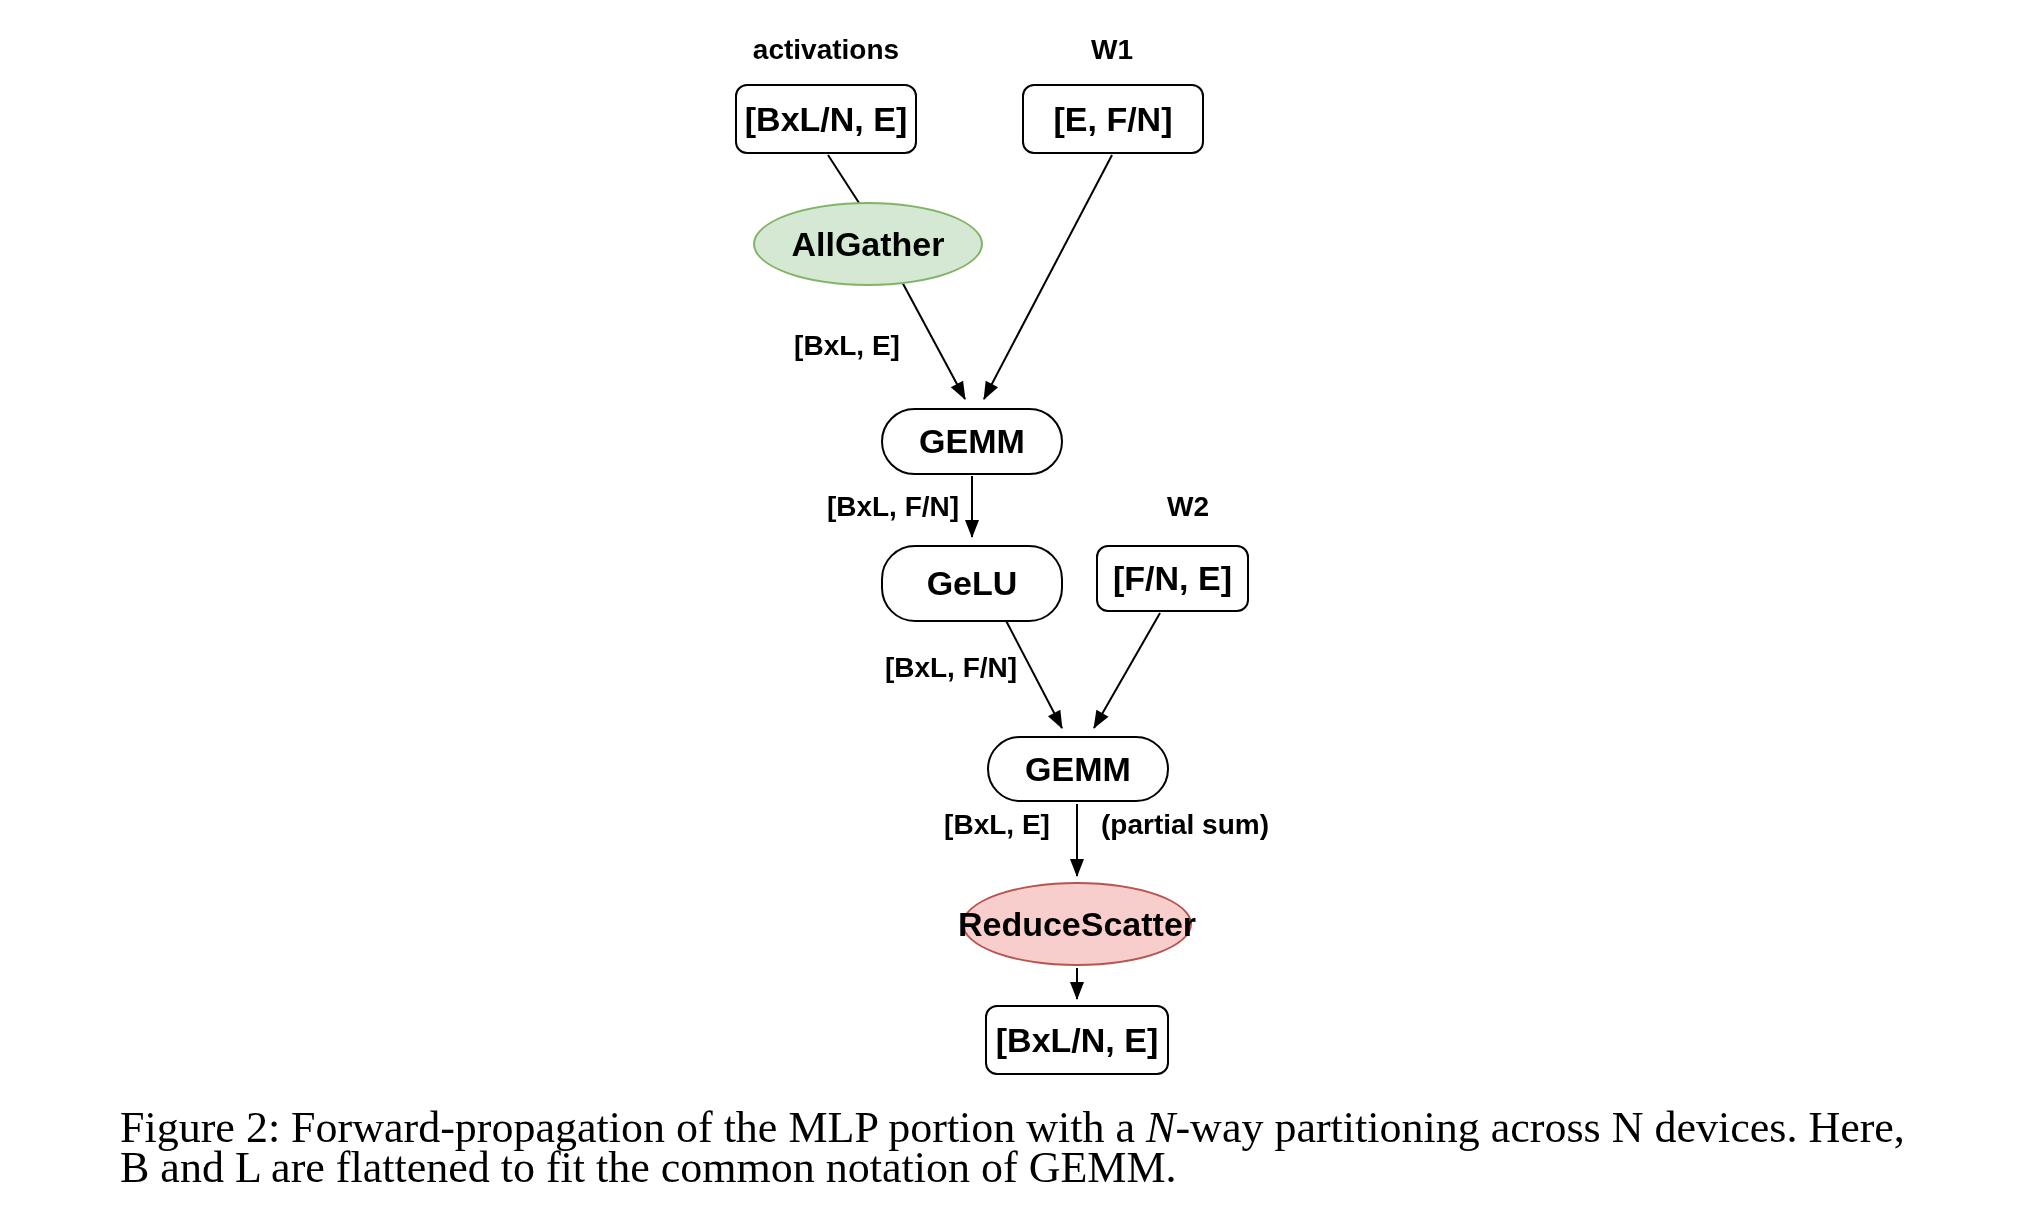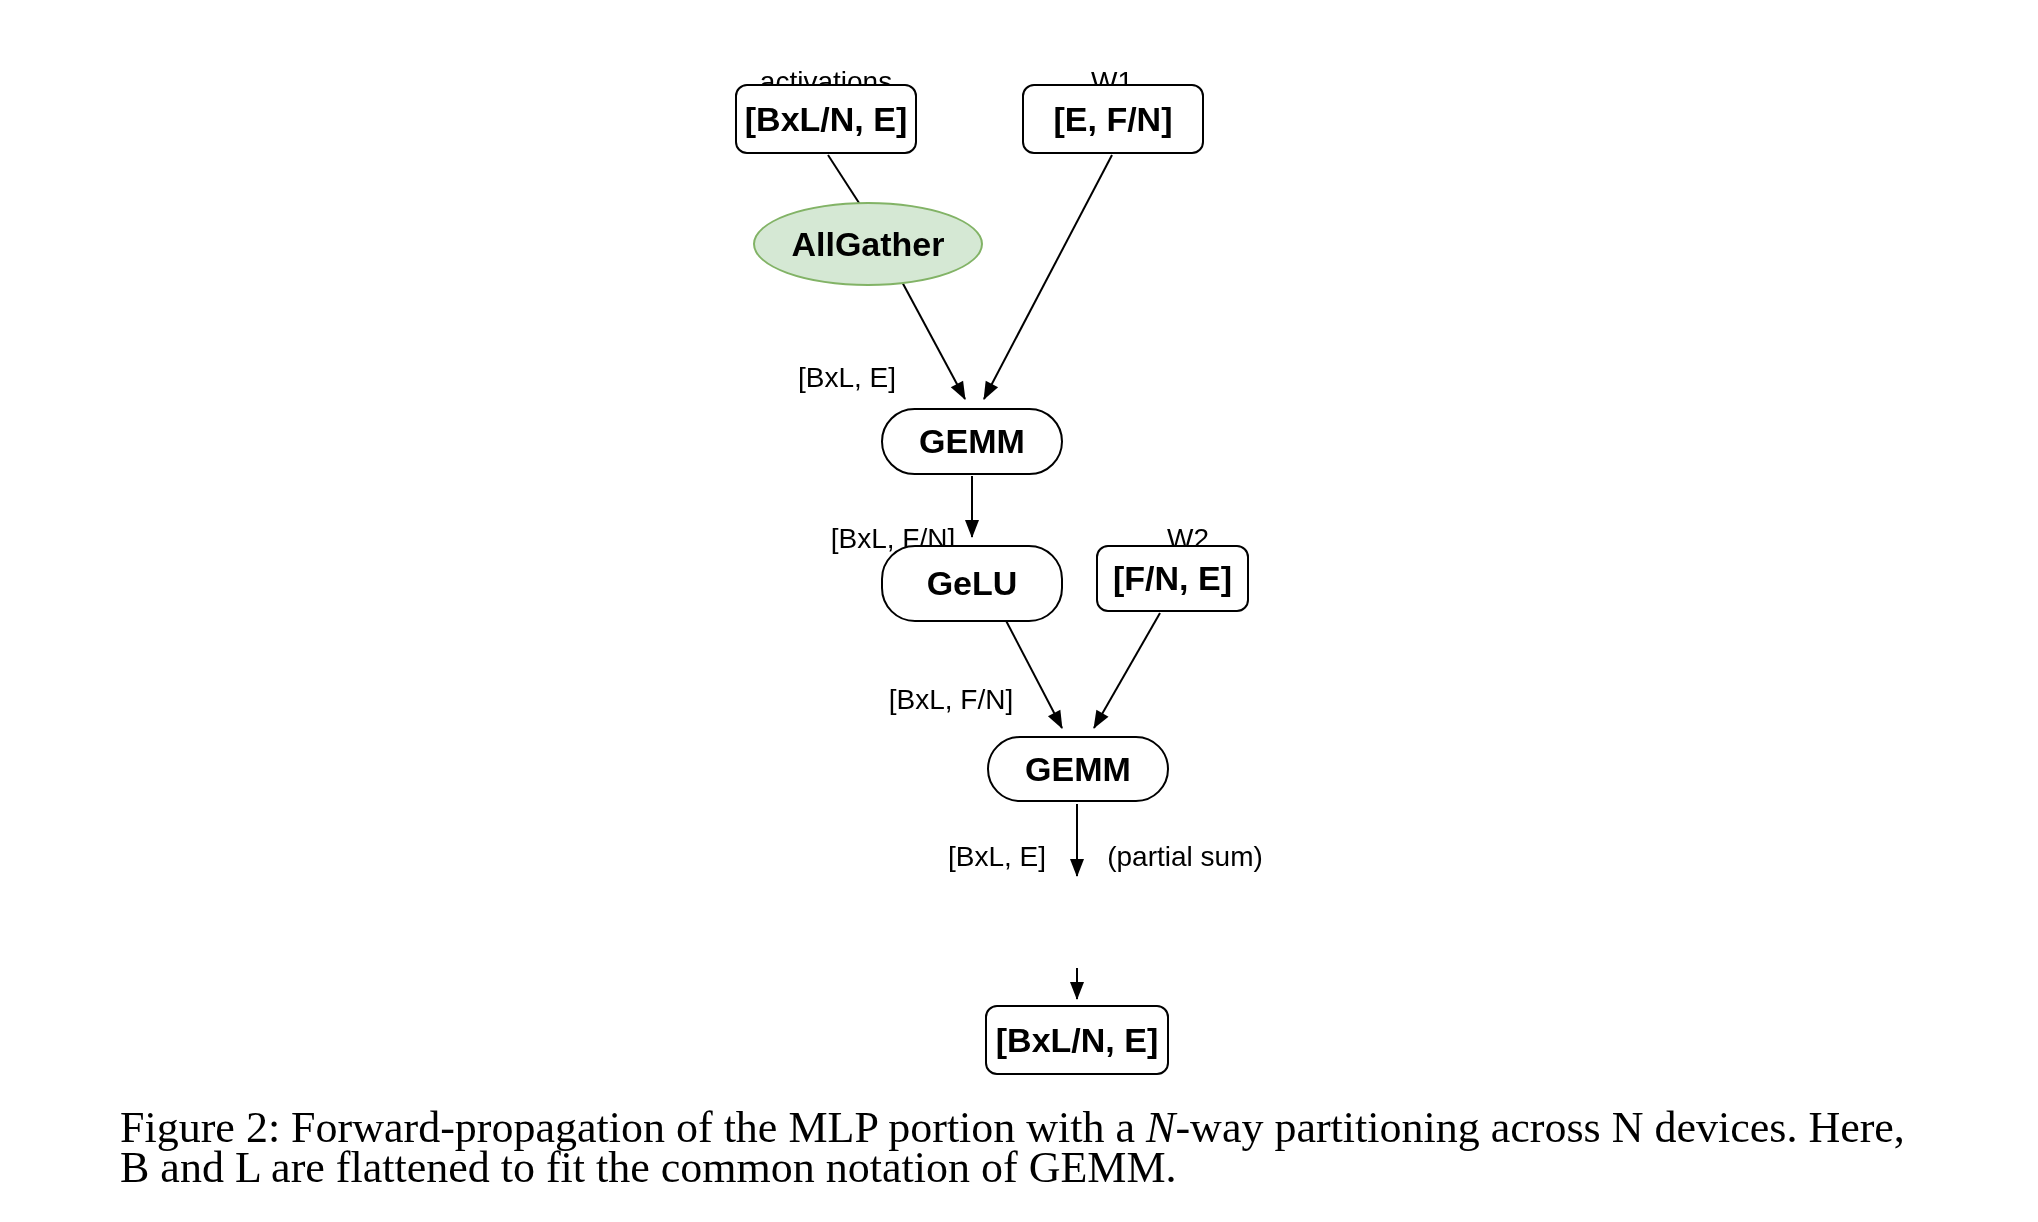--- a/index.html
+++ b/index.html
@@ -28,24 +28,23 @@
     white-space: nowrap;
   }
   .tensor-box { border-radius: 12px; }
   .pill       { border-radius: 34px; }
   .ellipse    { border-radius: 50%; }
 
   .flabel {
     position: absolute;
     transform: translate(-50%, -50%);
     color: #000000;
-    font-weight: normal;
+    font-weight: bold;
     font-size: 28px;
     white-space: nowrap;
-    margin-top: 32px;
   }
 
   .caption {
     position: absolute;
     left: 120px;
     top: 1108px;
     width: 1815px;
     font-family: "Liberation Serif", serif;
     font-size: 44px;
     line-height: 40px;
@@ -94,20 +93,21 @@
     <div class="node pill" style="left:881px; top:545px; width:182px; height:77px;">GeLU</div>
     <div class="node tensor-box" style="left:1096px; top:545px; width:153px; height:67px;">[F/N, E]</div>
 
     <div class="flabel" style="left:951px; top:668px;">[BxL, F/N]</div>
 
     <div class="node pill" style="left:987px; top:736px; width:182px; height:66px;">GEMM</div>
 
     <div class="flabel" style="left:997px; top:825px;">[BxL, E]</div>
     <div class="flabel" style="left:1185px; top:825px;">(partial sum)</div>
 
+    <div class="node ellipse" style="left: 962px; top: 882px; width: 230px; height: 84px; background: rgb(248, 206, 204); border-color: rgb(184, 84, 80);">ReduceScatter</div>
 
     <div class="node tensor-box" style="left:985px; top:1005px; width:184px; height:70px;">[BxL/N, E]</div>
   </div>
 
   <div class="caption">
     <span>Figure 2: Forward-propagation of the MLP portion with a </span><span class="it">N</span><span>-way partitioning across N devices. Here, B and L are flattened to fit the common notation of GEMM.</span>
   </div>
 </div>
 
 </body></html>

